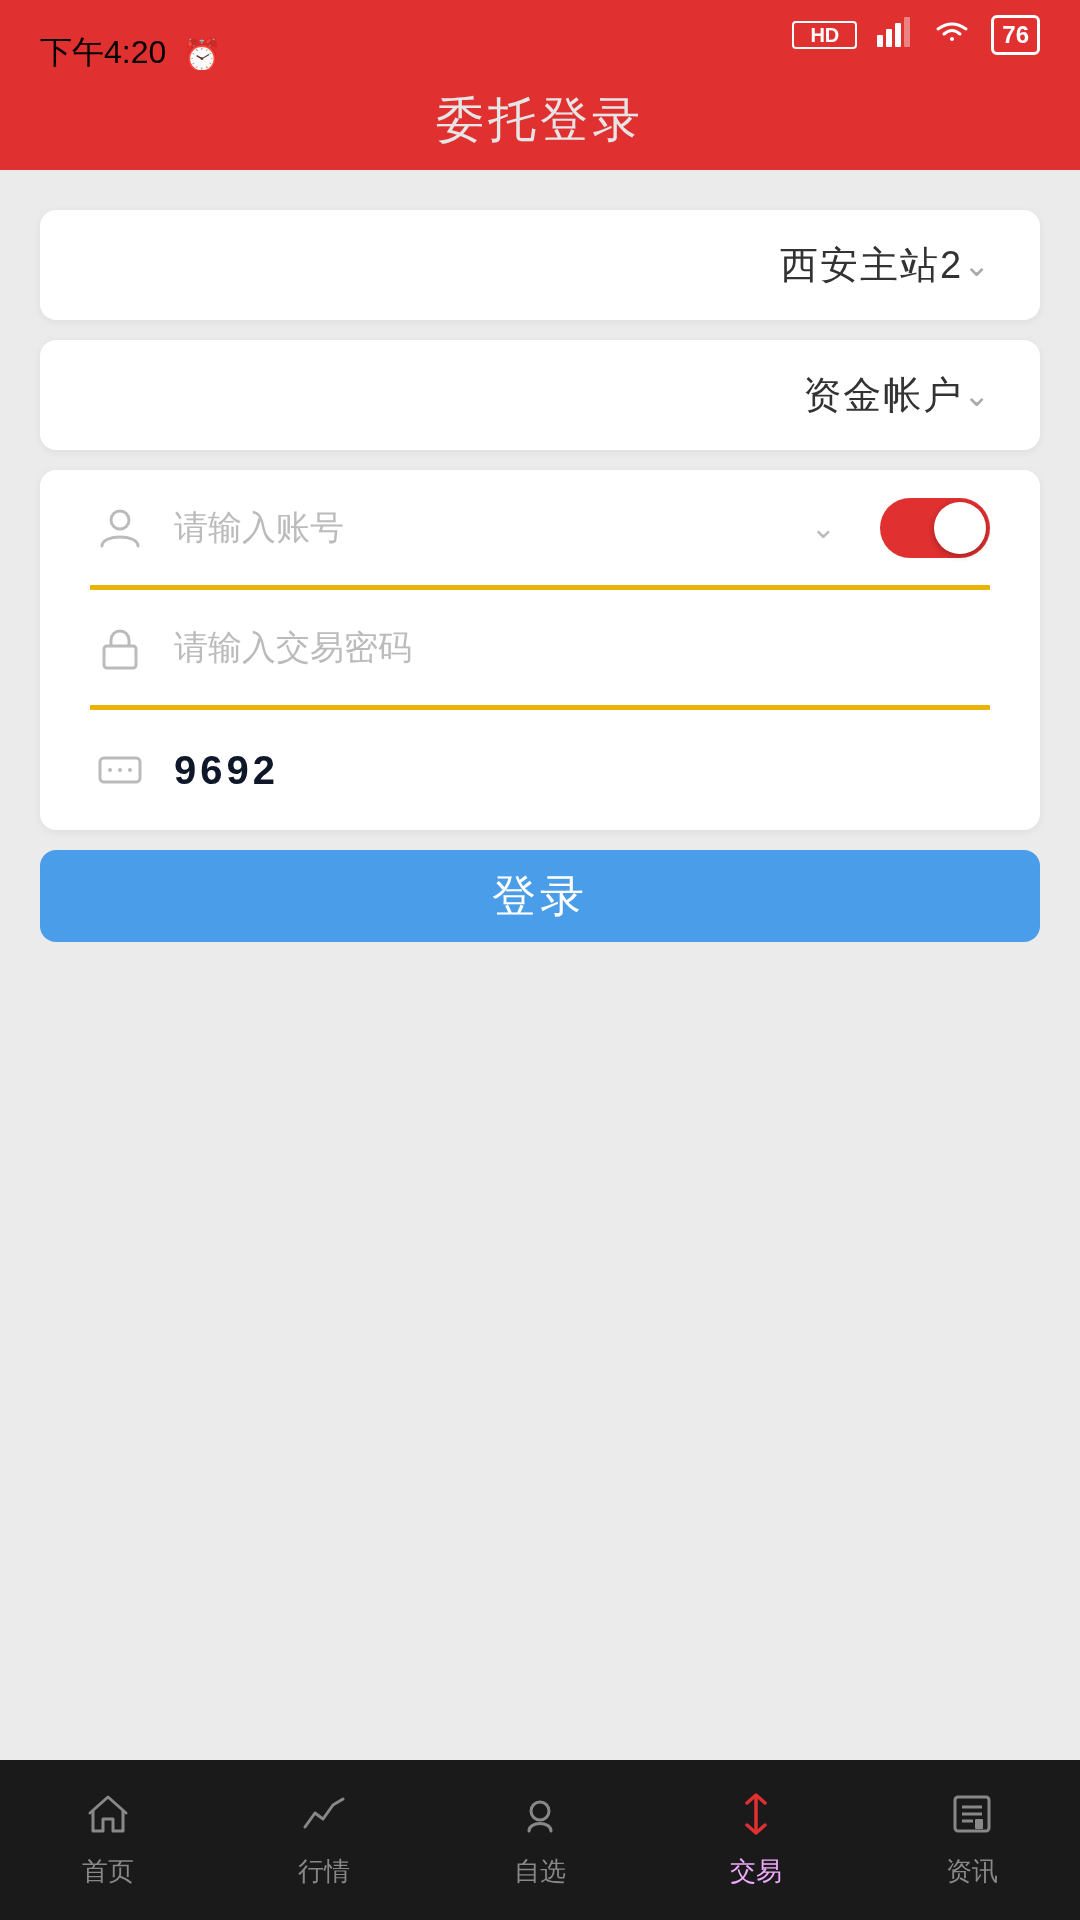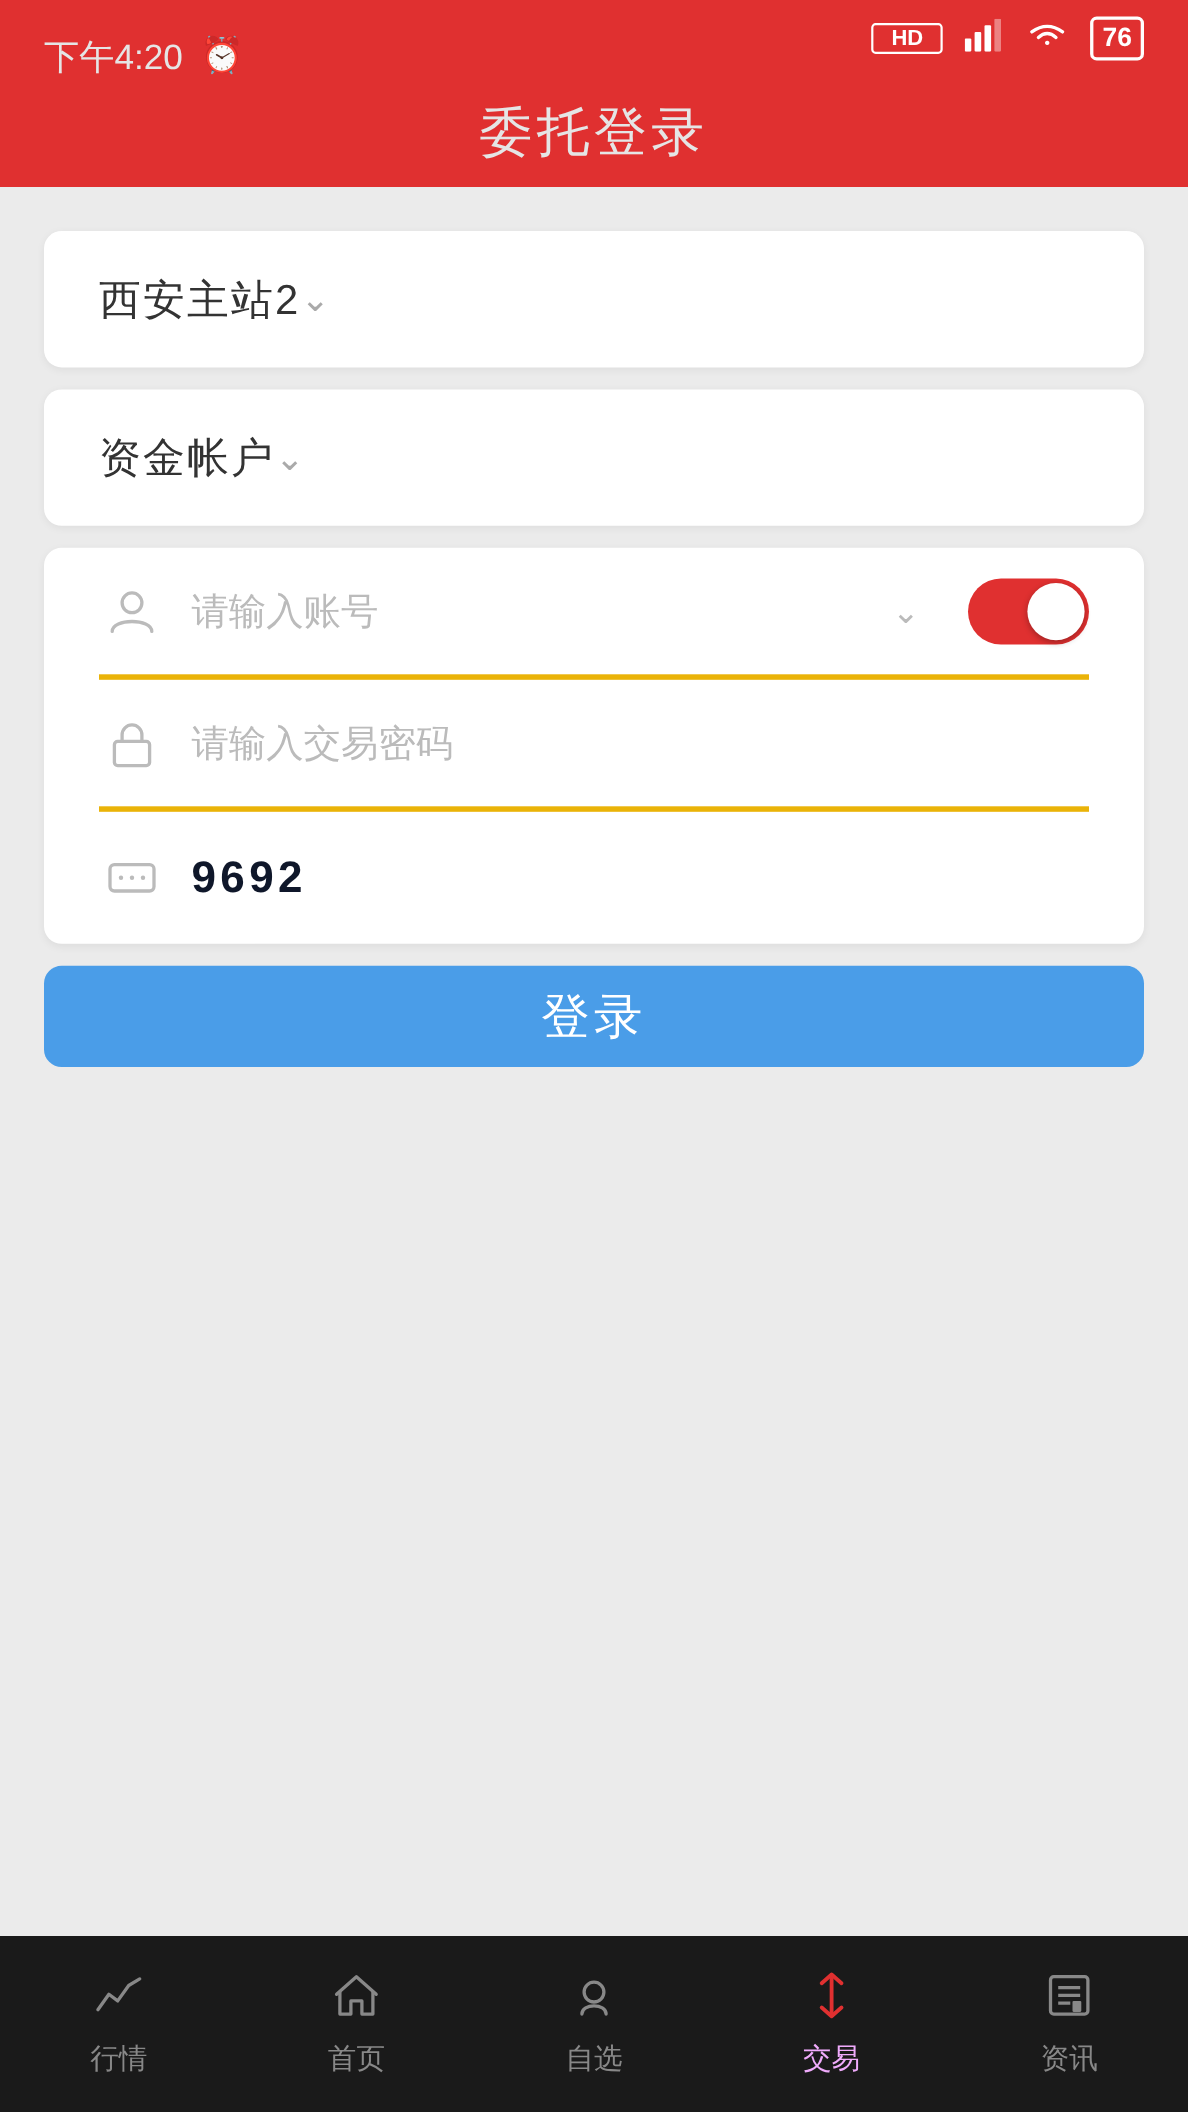--- a/index.html
+++ b/index.html
@@ -19,23 +19,23 @@
       background: #e03030;
       height: 70px;
       display: flex;
       align-items: center;
       justify-content: space-between;
       padding: 0 40px;
       flex-shrink: 0;
     }
     .status-left {
       display: flex;
-      align-items: flex-start;
+      align-items: flex-end;
       gap: 16px;
-      color: #e5e5e5;
+      color: #000000;
       font-size: 32px;
       font-weight: 500;
       margin-top: 35px;
     }
     .status-right {
       display: flex;
       align-items: center;
       gap: 20px;
       color: white;
     }
@@ -77,24 +77,24 @@
       padding: 40px 40px 0 40px;
       display: flex;
       flex-direction: column;
       gap: 20px;
     }
 
     
     .selector-card {
       background: white;
       border-radius: 16px;
-      height: 124px;
-      display: flex;
-      align-items: center;
-      justify-content: flex-start;
+      height: 110px;
+      display: flex;
+      align-items: center;
+      justify-content: flex-end;
       padding: 0 50px;
       box-shadow: 0 2px 8px rgba(0,0,0,0.06);
     }
     .selector-label {
       font-size: 38px;
       color: #333;
       letter-spacing: 2px;
     }
     .chevron-down {
       font-size: 32px;
@@ -333,34 +333,34 @@
 
   <button class="login-btn">登录</button>
 
 </div>
 
 <div class="bottom-nav">
 
   <div class="nav-item">
     <span class="nav-icon">
       <svg width="46" height="46" viewBox="0 0 46 46" fill="none" stroke="#888" stroke-width="3">
-        <polyline points="4,36 14,22 22,28 32,14 42,8" stroke-linecap="round" stroke-linejoin="round"></polyline>
-      </svg>
-    </span>
-    <span class="nav-label">行情</span>
-  </div>
-
-  <div class="nav-item">
-    <span class="nav-icon">
-      <svg width="46" height="46" viewBox="0 0 46 46" fill="none" stroke="#888" stroke-width="3">
         <path d="M5 22 L23 6 L41 22" stroke-linecap="round" stroke-linejoin="round"></path>
         <path d="M8 20 V40 H18 V28 H28 V40 H38 V20" stroke-linecap="round" stroke-linejoin="round"></path>
       </svg>
     </span>
     <span class="nav-label">首页</span>
+  </div>
+
+  <div class="nav-item">
+    <span class="nav-icon">
+      <svg width="46" height="46" viewBox="0 0 46 46" fill="none" stroke="#888" stroke-width="3">
+        <polyline points="4,36 14,22 22,28 32,14 42,8" stroke-linecap="round" stroke-linejoin="round"></polyline>
+      </svg>
+    </span>
+    <span class="nav-label">行情</span>
   </div>
 
   <div class="nav-item">
     <span class="nav-icon">
       <svg width="46" height="46" viewBox="0 0 46 46" fill="none" stroke="#888" stroke-width="3">
         <circle cx="23" cy="20" r="9"></circle>
         <path d="M12 40 C12 30 34 30 34 40" stroke-linecap="round"></path>
       </svg>
     </span>
     <span class="nav-label">自选</span>

